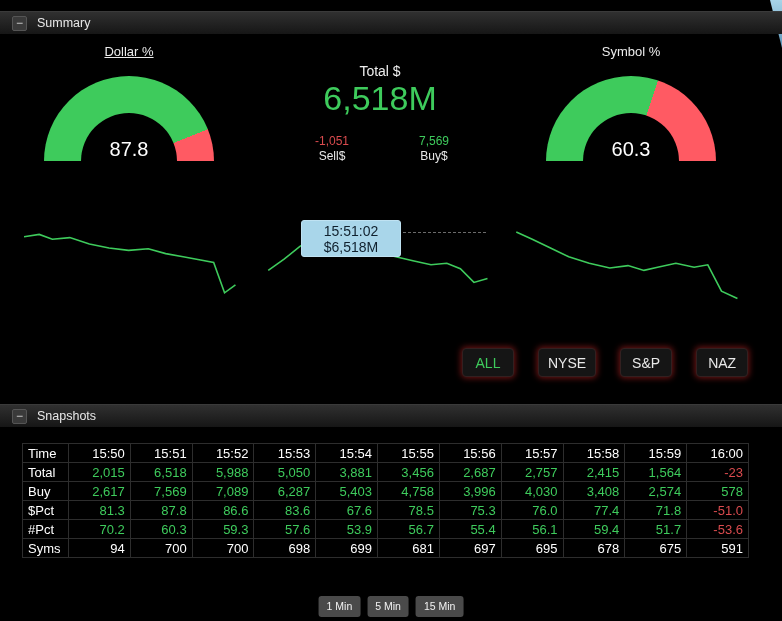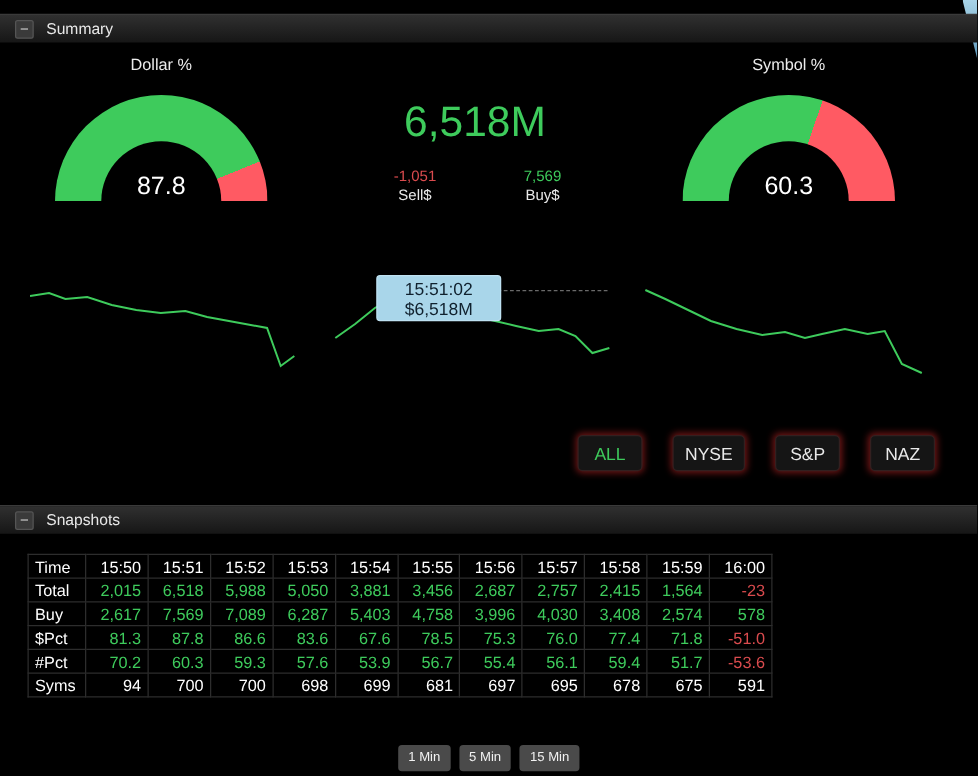--- a/index.html
+++ b/index.html
@@ -28,21 +28,21 @@
   .panel-title{font-size:12.5px;color:#e8e8e8;}
   #summary-header{top:11px;}
   #snapshots-header{top:404px;}
   .corner-accent{
     position:absolute;right:0;top:0;width:12px;height:48px;
     background:linear-gradient(180deg,#a8d4e8,#5e97ba);
     clip-path:polygon(0 0,100% 0,100% 100%);
   }
   
   .gauge-label{position:absolute;width:170px;text-align:center;font-size:13px;color:#ececec;}
-  #dollar-gauge-label{left:44px;top:44px;}
+  #dollar-gauge-label{left:44px;top:44px;text-decoration:underline;}
   #symbol-gauge-label{left:546px;top:44px;}
   .gauge{position:absolute;width:170px;height:86px;overflow:hidden;}
   #dollar-gauge{left:44px;top:76px;}
   #symbol-gauge{left:546px;top:76px;}
   .disc{width:170px;height:170px;border-radius:50%;position:relative;}
   .disc::after{content:"";position:absolute;left:37px;top:37px;width:96px;height:96px;border-radius:50%;background:#000;}
   .gauge-value{position:absolute;left:0;top:62px;width:100%;text-align:center;font-size:20px;color:#fff;z-index:2;}
   
   .total-label{position:absolute;left:300px;top:63px;width:160px;text-align:center;font-size:14px;color:#eee;}
   .big-number{position:absolute;left:270px;top:79px;width:220px;text-align:center;font-size:34px;color:var(--green);}
@@ -67,21 +67,21 @@
   
   .filter-group{position:absolute;left:462px;top:348px;display:flex;gap:24px;}
   .filter-btn{
     min-width:52px;height:29px;background:#151515;color:#e9e9e9;
     border:1px solid #332020;border-radius:4px;
     box-shadow:0 0 6px 1px rgba(210,40,40,.55);
     font-size:14px;font-family:inherit;padding:0 9px;cursor:default;
   }
   .filter-btn.active{color:var(--green);}
   
-  .snap-table{position:absolute;left:22px;top:443px;width:596px;border-collapse:collapse;table-layout:fixed;}
+  .snap-table{position:absolute;left:22px;top:443px;width:727px;border-collapse:collapse;table-layout:fixed;}
   .snap-table col.c0{width:46px;}
   .snap-table td{
     border:1px solid #2d2d2d;font-size:13px;height:18px;padding:0 5px;
     white-space:nowrap;overflow:hidden;
   }
   .snap-table .lbl{text-align:left;color:#fff;}
   .snap-table .val{text-align:right;color:#fff;}
   .snap-table .val.green{color:var(--green);}
   .snap-table .val.red{color:var(--text-red);}
   
@@ -102,20 +102,21 @@
     <button class="min-btn">−</button>
     <span class="panel-title">Summary</span>
   </div>
 
   <div class="gauge-label" id="dollar-gauge-label">Dollar %</div>
   <div class="gauge" id="dollar-gauge">
     <div class="disc" style="background: conic-gradient(from 270deg, rgb(62, 203, 92) 0deg, rgb(62, 203, 92) 158.04deg, rgb(255, 90, 99) 158.04deg, rgb(255, 90, 99) 180deg, transparent 180deg, transparent 360deg);"></div>
     <div class="gauge-value">87.8</div>
   </div>
 
+  <div class="total-label">Total $</div>
   <div class="big-number">6,518M</div>
   <div class="stack" id="sell-stack">
     <div class="sell-val">-1,051</div>
     <div class="stack-label">Sell$</div>
   </div>
   <div class="stack" id="buy-stack">
     <div class="buy-val">7,569</div>
     <div class="stack-label">Buy$</div>
   </div>
 

